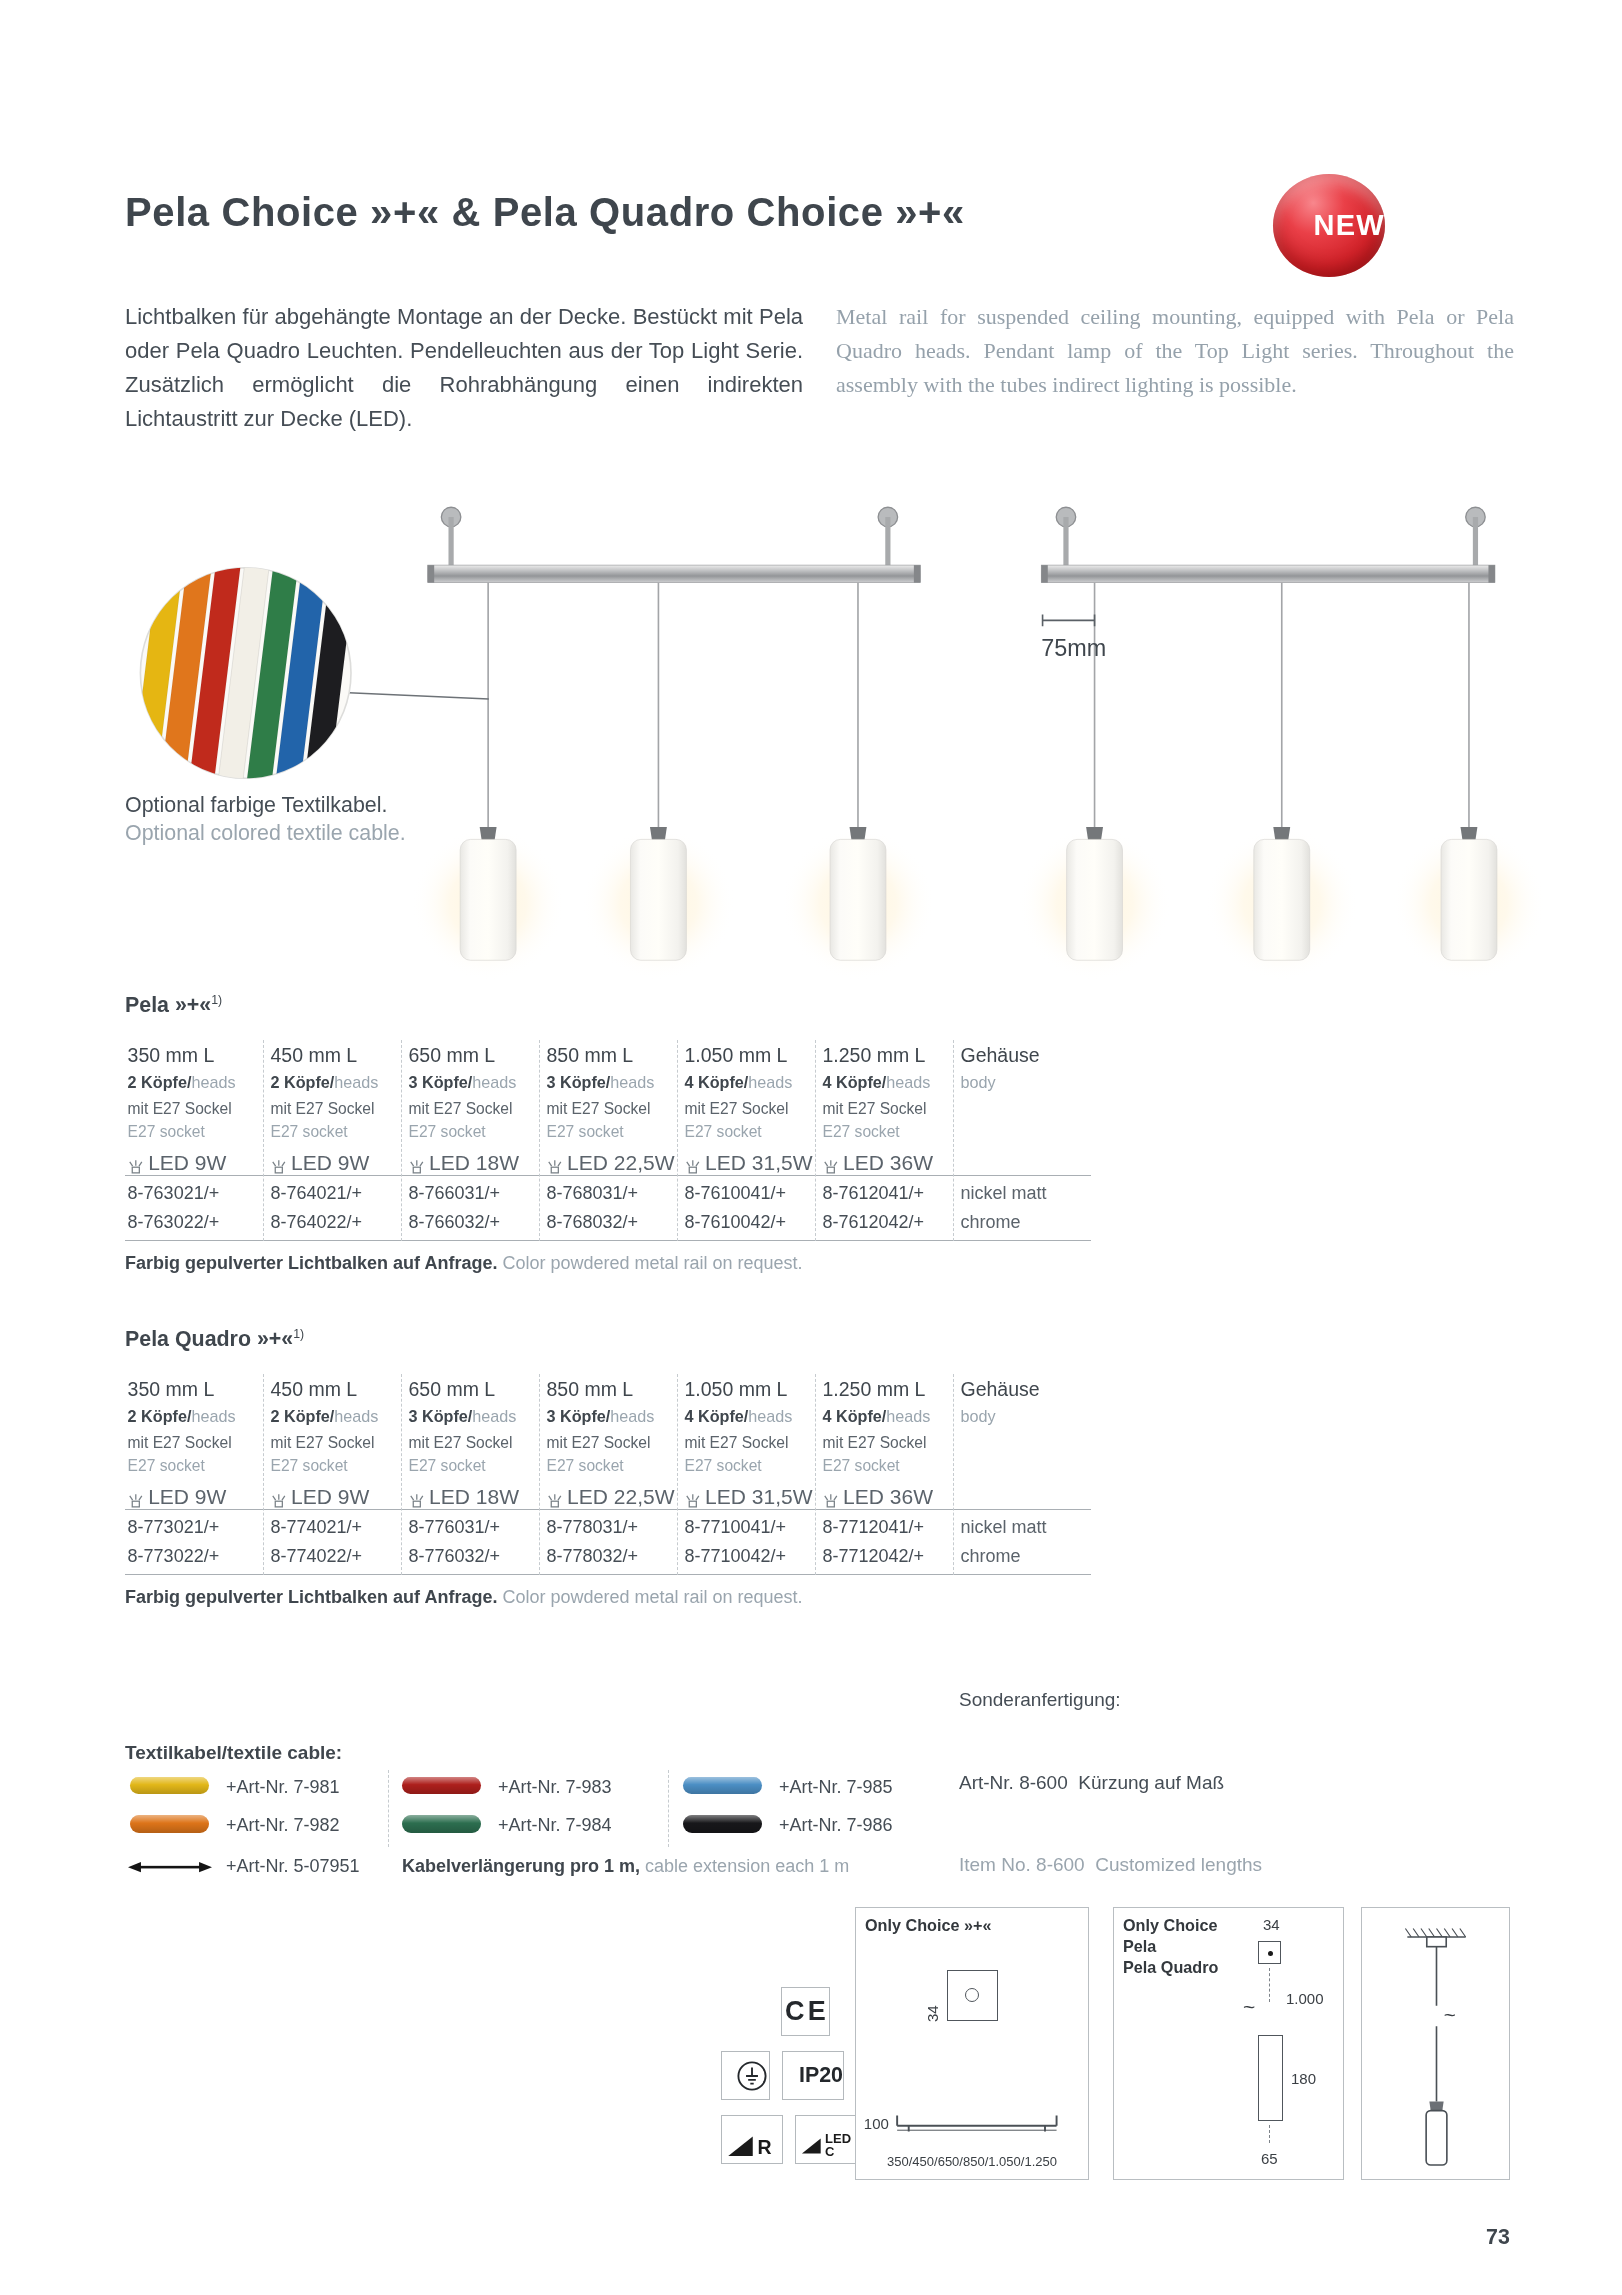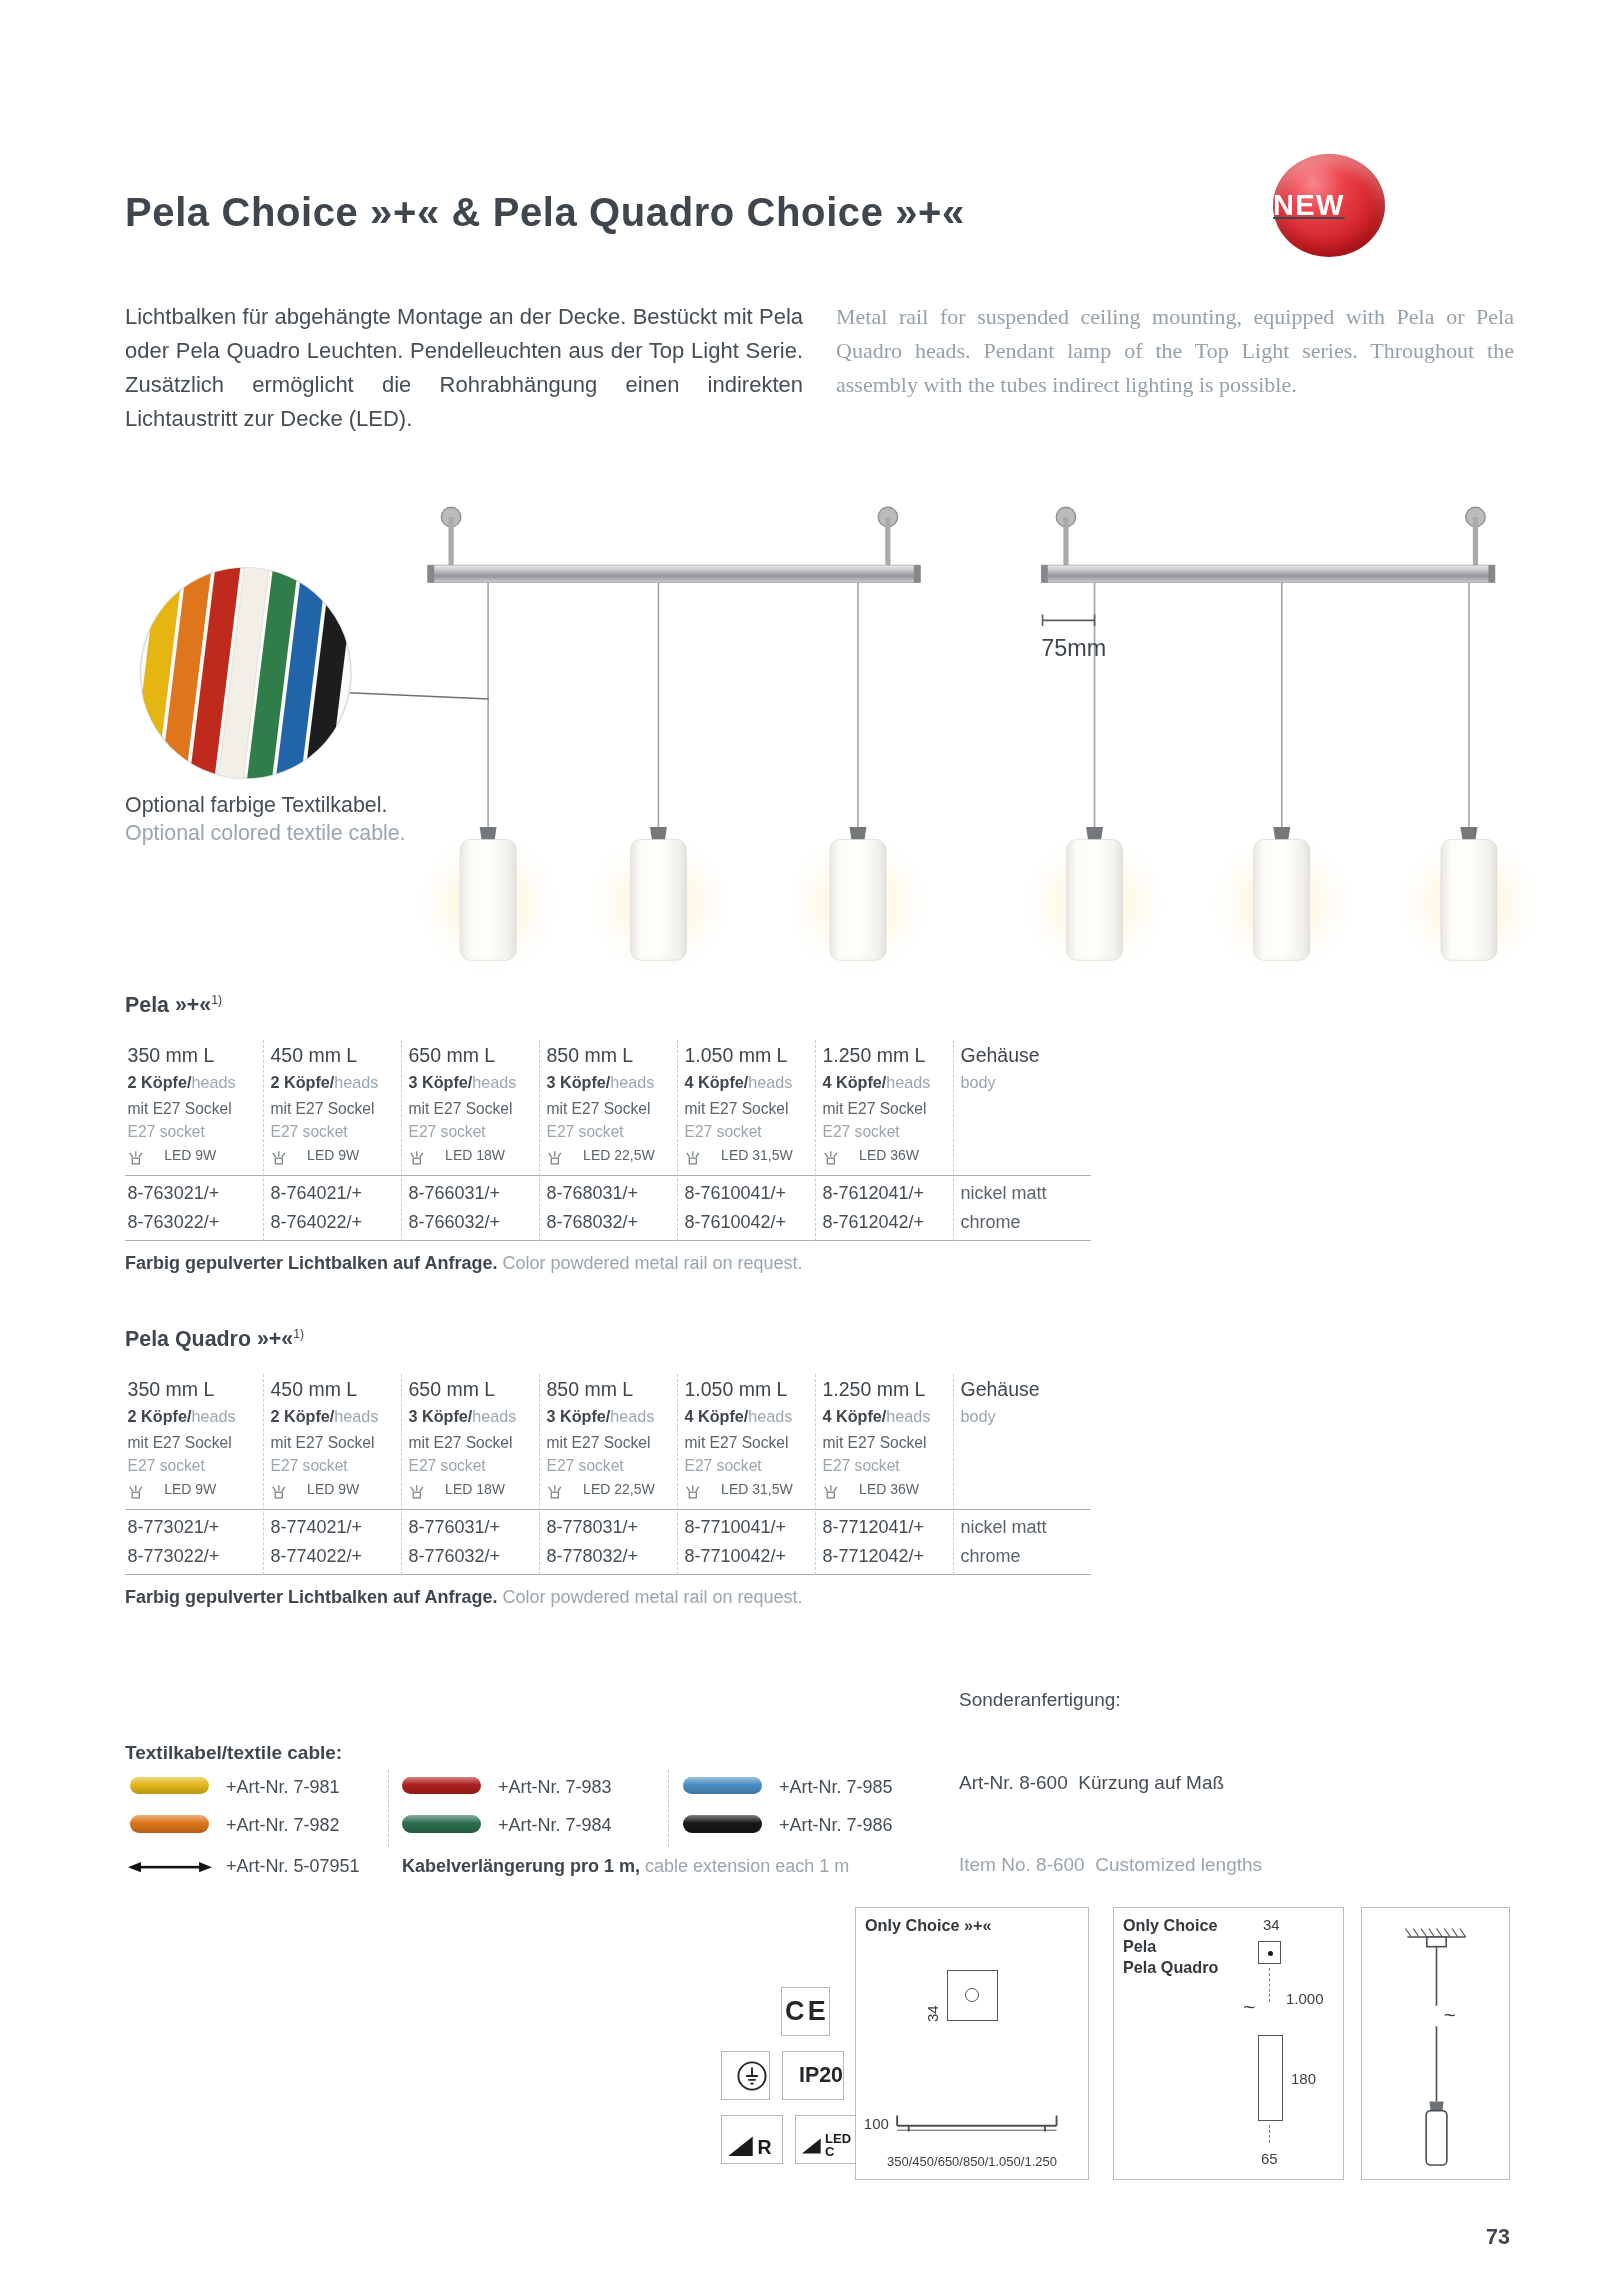--- a/index.html
+++ b/index.html
@@ -3,24 +3,24 @@
 <meta charset="utf-8">
 <style>
   * { margin:0; padding:0; box-sizing:border-box; }
   html,body { background:#ffffff; }
   #page { position:relative; width:1623px; height:2295px; background:#fff;
           font-family:"Liberation Sans", sans-serif; color:#3f464d; overflow:hidden; }
   .abs { position:absolute; }
 
   
   .title { left:125px; top:190px; font-size:40px; font-weight:700; letter-spacing:0.6px; color:#3f464d; }
-  .badge { left:1273px; top:154px; width:112px; height:103px; border-radius:50%;
+  .badge { left:1273px; top:174px; width:112px; height:103px; border-radius:50%;
            background:radial-gradient(circle at 36% 28%, #f8878d 0%, #ea4048 30%, #d2232a 62%, #961016 100%);
-           display:flex; align-items:center; justify-content:flex-start;
-           box-shadow: inset 0 -7.8px 17px rgba(110,0,0,.4), inset 0 10.4px 13px rgba(255,255,255,.35); text-decoration: underline; }
+           display:flex; align-items:center; justify-content:flex-end;
+           box-shadow: inset 0 -7.8px 17px rgba(110,0,0,.4), inset 0 10.4px 13px rgba(255,255,255,.35); }
   .badge span { color:#fff; font-weight:700; font-size:29px; letter-spacing:1.3px; }
 
   
   .intro { top:300px; width:678px; font-size:22px; line-height:1.55; text-align:justify; }
   .intro.de { left:125px; color:#454d55; }
   .intro.en { left:836px; color:#95a1ab;font-family:Liberation Serif, serif; }
 
   
   .figure { left:0; top:478px; }
   .cap { left:125px; font-size:21.4px; }
@@ -36,21 +36,21 @@
   .pt-col { width:138px; padding-left:6.5px; }
   .pt-col.first { padding-left:2.6px; }
   .pt-col + .pt-col { border-left:1.3px dashed #c6cbcf; }
   .pt-len { height:32.5px; font-size:19.5px; color:#3f464d; padding-top:3.9px; white-space:nowrap; }
   .pt-heads { height:27px; font-size:16.2px; white-space:nowrap; }
   .pt-heads .b { font-weight:700; color:#3f464d; }
   .pt-heads .g { font-weight:400; color:#9aa5ae; }
   .pt-sock { height:23px; font-size:15.6px; white-space:nowrap; }
   .pt-sock.de { color:#5b636b; }
   .pt-sock.en { color:#9aa5ae; }
-  .pt-led { height:29px; font-size:14px; color:#5b636b; display:flex; align-items:flex-start; gap:21px; padding-top:1.9px; white-space:nowrap; }
+  .pt-led { height:29px; font-size:21px; color:#5b636b; display:flex; align-items:flex-end; gap:5px; padding-top:1.9px; white-space:nowrap; }
   .led-icon { width:15.6px; height:17px; flex:0 0 auto; margin-top:1.3px; }
   .pt-artblock { border-top:1.3px solid #a9afb4; border-bottom:1.3px solid #a9afb4;
                  margin-left:-6.5px; padding:3.2px 0 3.2px 6.5px; }
   .pt-col.first .pt-artblock { margin-left:-2.6px; padding-left:2.6px; }
   .pt-art { height:29px; font-size:18px; color:#454d55; display:flex; align-items:center; white-space:nowrap; }
   .pt-art.f { color:#5b636b; }
   .tnote { left:125px; font-size:18px; white-space:nowrap; }
   #note1 { top:1253px; } #note2 { top:1587px; }
   .tnote .b { font-weight:700; color:#3f464d; }
   .tnote .g { color:#9aa5ae; }

